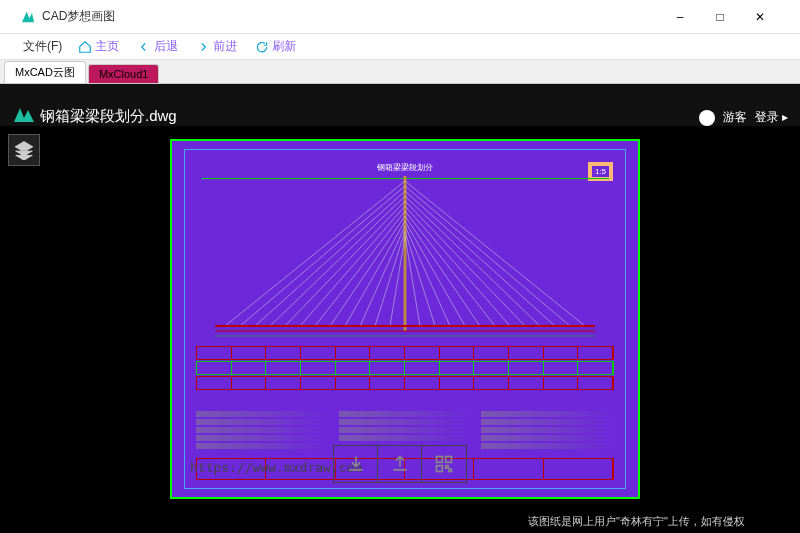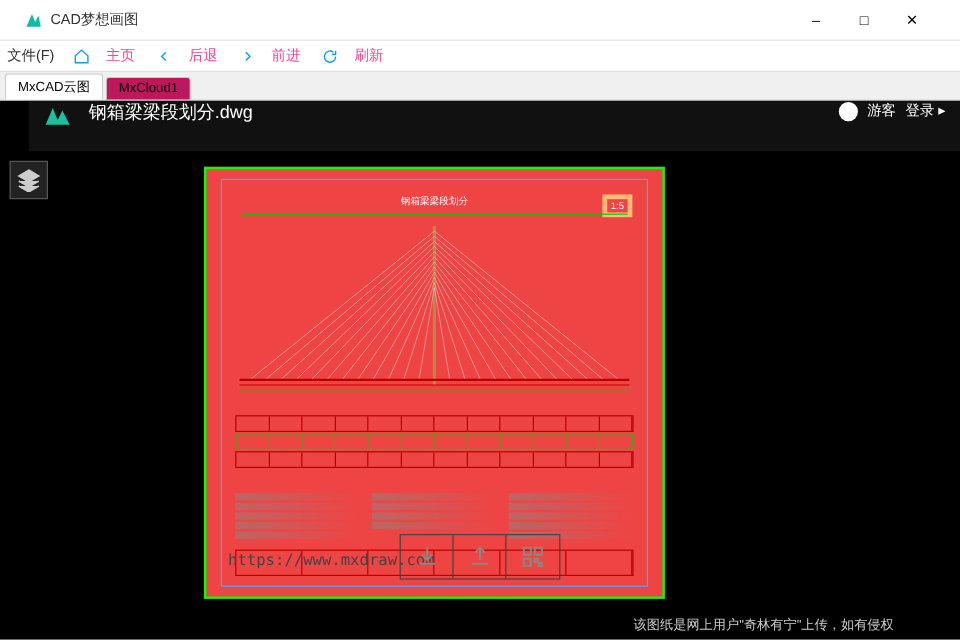--- a/index.html
+++ b/index.html
@@ -1,35 +1,35 @@
 <!DOCTYPE html>
 <html><head>
 <meta charset="utf-8">
 <style>
 * { margin: 0; padding: 0; box-sizing: border-box; }
 body { font-family: "Microsoft YaHei", sans-serif; font-size: 12px; background: #fff; width: 800px; height: 533px; overflow: hidden; display: flex; flex-direction: column; }
 .titlebar { height: 34px; background: #fff; display: flex; align-items: center; padding: 0 20px; border-bottom: 1px solid #e0e0e0; }
 .titlebar .app-icon { width: 16px; height: 16px; margin-right: 6px; }
 .titlebar .title { flex: 1; color: #333; }
 .titlebar .winbtn { width: 40px; height: 28px; display: flex; align-items: center; justify-content: center; cursor: pointer; }
-.menubar { height: 26px; background: #fff; display: flex; align-items: center; padding: 0 2px; gap: 6px; border-bottom: 1px solid #e0e0e0; }
+.menubar { height: 26px; background: #fff; display: flex; align-items: center; padding: 0 19px; gap: 6px; border-bottom: 1px solid #e0e0e0; }
 .menu-item { padding: 2px 4px; cursor: pointer; color: #333; }
-.toolbtn { display: flex; align-items: center; gap: 13px; padding: 2px 6px; cursor: pointer; color: #ec4899; }
+.toolbtn { display: flex; align-items: center; gap: 3px; padding: 2px 6px; cursor: pointer; color: #8b5cf6; }
 .toolbtn svg { width: 14px; height: 14px; }
 .tabbar { height: 24px; background: #f0f0f0; display: flex; align-items: flex-end; padding: 0 4px; border-bottom: 1px solid #ccc; }
 .tab { padding: 3px 10px; background: #fff; border: 1px solid #ccc; border-bottom: none; margin-right: 2px; cursor: pointer; font-size: 11px; border-radius: 3px 3px 0 0; margin-top: 29px; }
 .tab.inactive { background: #be185d; }
 .viewer { flex: 1; background: #000; position: relative; overflow: hidden; }
-.viewer-header { height: 42px; background: #111; display: flex; align-items: flex-start; padding: 0 12px; gap: 14px; margin-left: 24px; }
+.viewer-header { height: 42px; background: #111; display: flex; align-items: flex-end; padding: 0 12px; gap: 4px; }
 .logo { width: 24px; height: 24px; }
 .filename { color: #fff; font-size: 15px; flex: 1; }
 .user-area { display: flex; align-items: center; gap: 8px; color: #fff; padding-left: 28px; }
 .avatar { width: 16px; height: 16px; border-radius: 50%; background: #fff; }
 .layer-btn { position: absolute; top: 50px; left: 8px; width: 32px; height: 32px; border: 1px solid #555; background: #222; display: flex; align-items: center; justify-content: center; cursor: pointer; }
-.drawing-area { position: absolute; top: 55px; left: 170px; width: 384px; height: 360px; border: 2px solid #0f0; background: #ef4444; }
+.drawing-area { position: absolute; top: 55px; left: 170px; width: 470px; height: 360px; border: 2px solid #0f0; background: #6d28d9; }
 .drawing-inner { position: absolute; top: 8px; left: 12px; right: 12px; bottom: 8px; border: 1px solid #4af; }
 .drawing-content { position: absolute; top: 6px; left: 6px; right: 6px; bottom: 6px; }
 .cable-svg { position: absolute; top: 20px; left: 0; width: 100%; height: 170px; }
 .table-zone { position: absolute; top: 190px; left: 5px; right: 5px; height: 60px; }
 .table-row { height: 14px; border: 1px solid #b00; display: flex; margin-bottom: 1px; }
 .table-row.green { border-color: #0c0; }
 .table-cell { flex: 1; border-right: 1px solid #b00; }
 .table-row.green .table-cell { border-right-color: #0c0; }
 .notes-zone { position: absolute; top: 255px; left: 5px; right: 5px; height: 55px; display: flex; gap: 10px; }
 .notes-col { flex: 1; }

